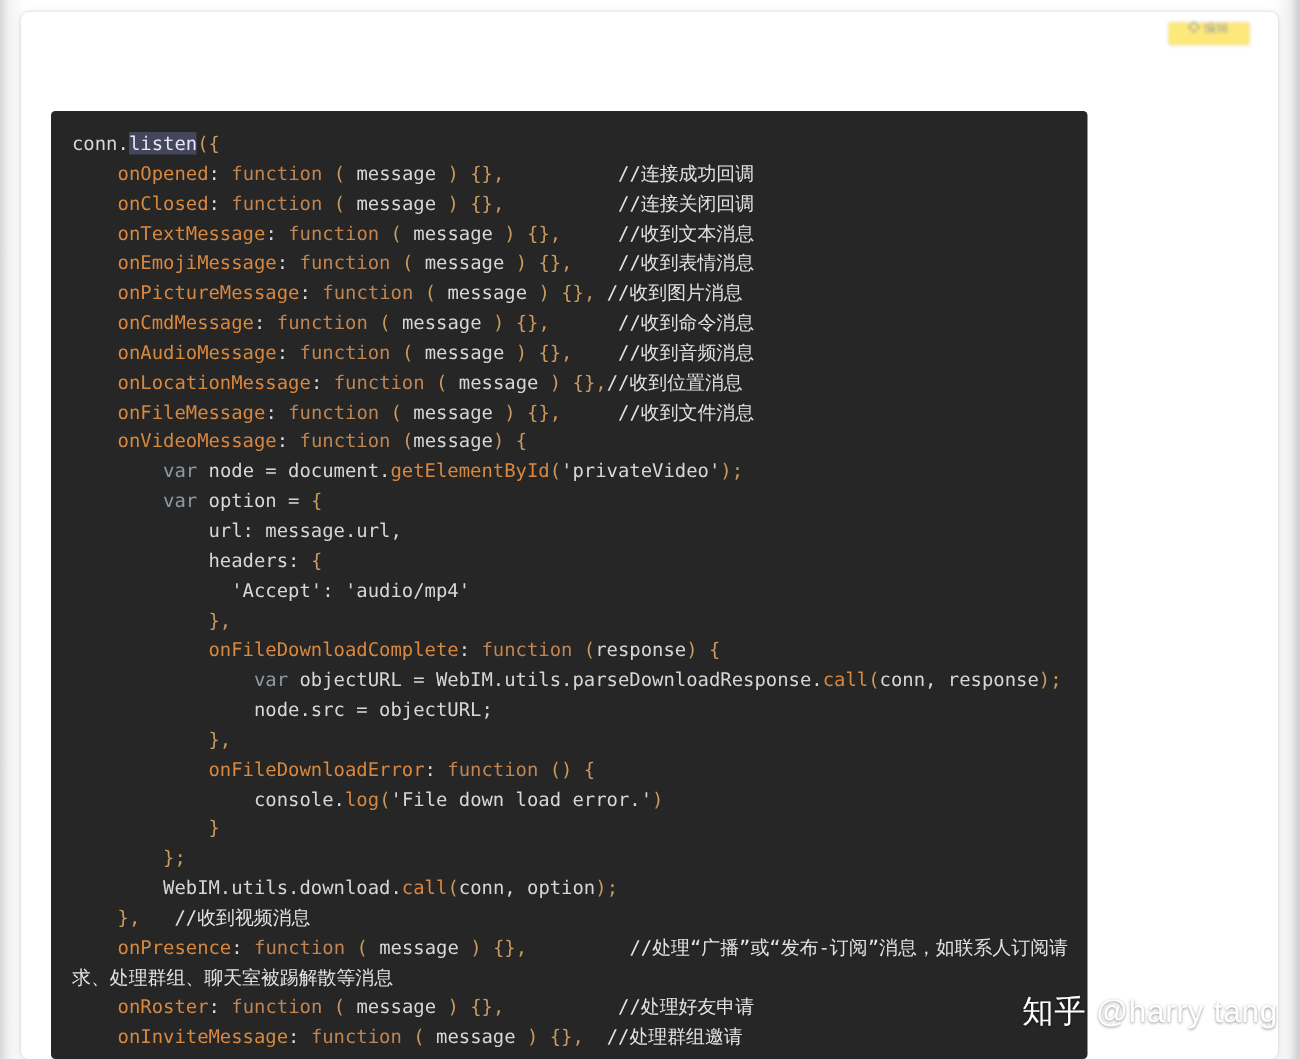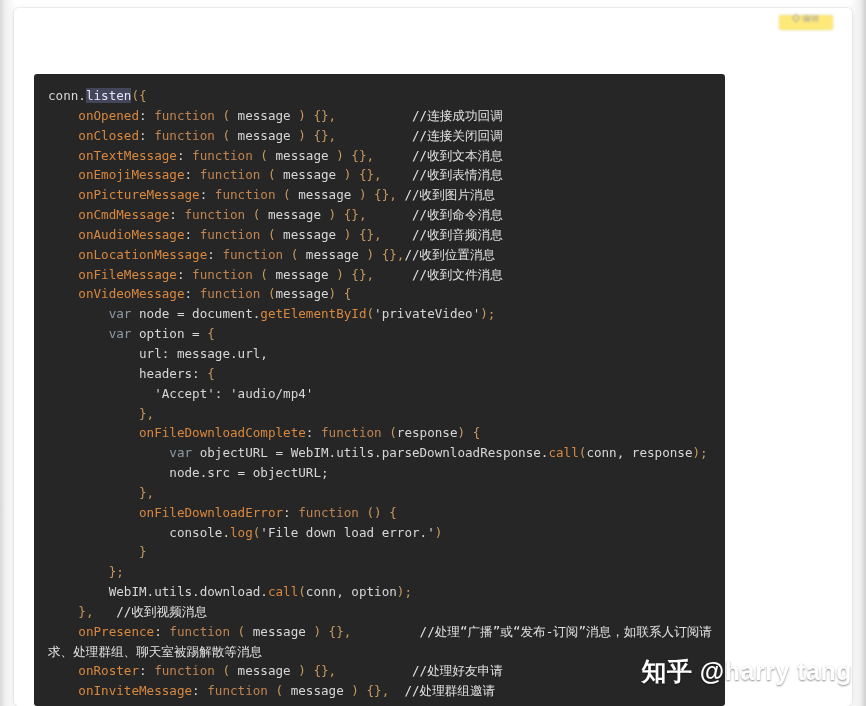--- a/index.html
+++ b/index.html
@@ -93,29 +93,28 @@
   .t-var    { color: #8f9aa6; }            
   .t-plain  { color: #d7d7d7; }            
   .t-punc   { color: #c79a5e; }            
   .t-str    { color: #d7d7d7; }            
   .t-fn     { color: #d9883f; }            
   .t-cmt    { color: #e2e2e2; }            
   .sel      { background: #44475a; color: #e8e3ff; }
   #watermark {
     position: absolute;
     right: 14px; bottom: 18px;
-    font-size: 25px;
+    font-size: 21px;
     color: #ffffff;
     letter-spacing: .5px;
     font-family: "Liberation Sans", "DejaVu Sans", sans-serif;
     text-shadow: 0 1px 2px rgba(0,0,0,.45);
     z-index: 5;
     pointer-events: none;
     white-space: nowrap;
-    font-weight: bold;
   }
 </style>
 </head>
 <body>
 
 <div id="page">
 
   <div id="card">
 
     <div id="edit-chip">

